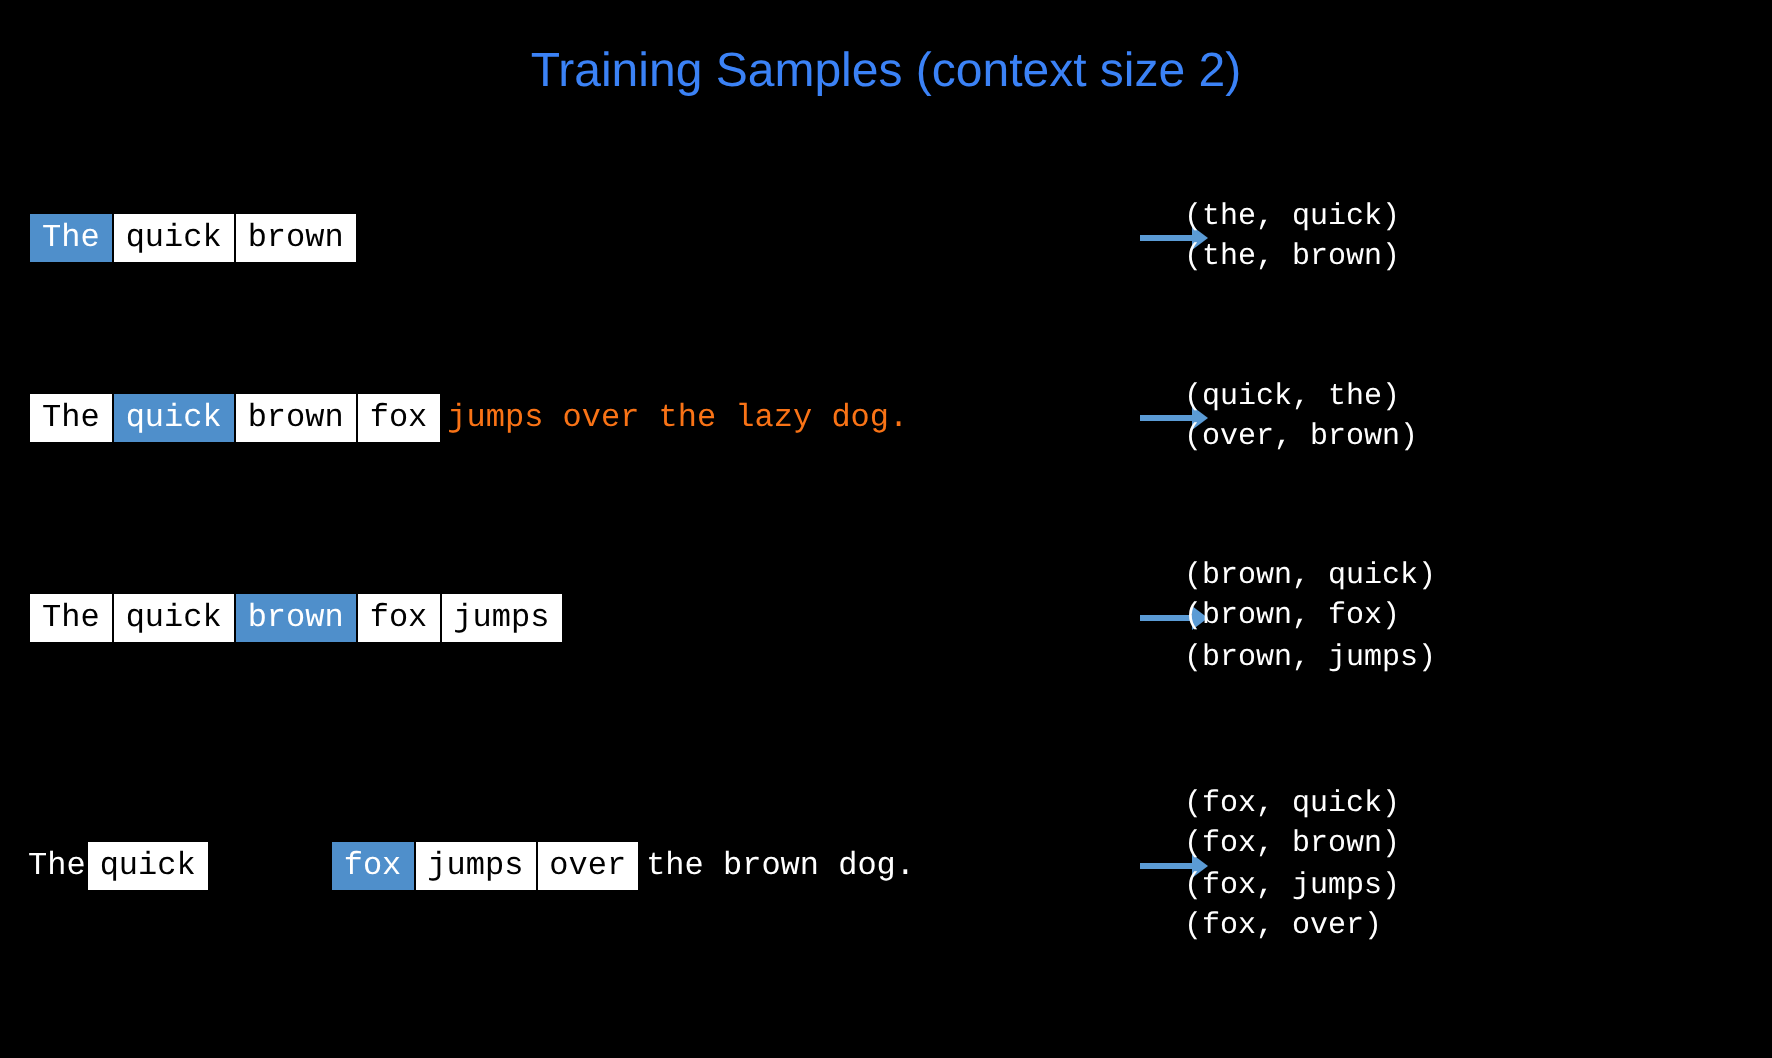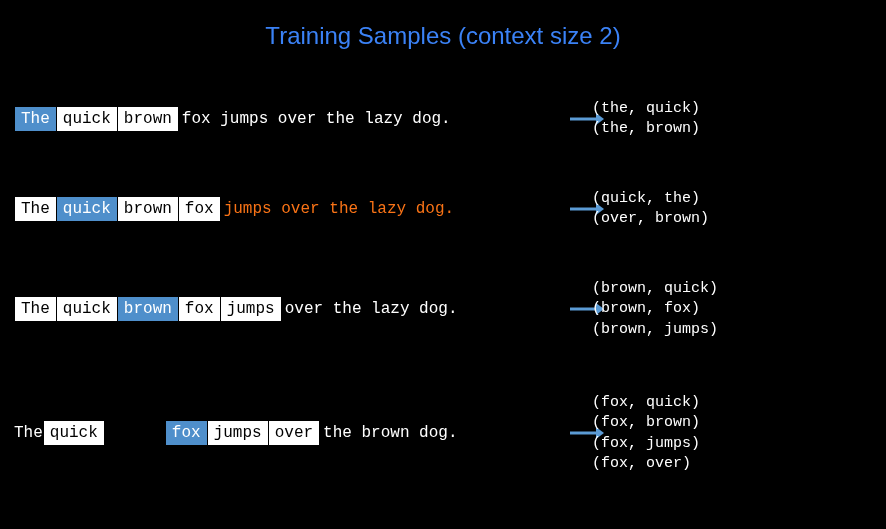--- a/index.html
+++ b/index.html
@@ -68,21 +68,20 @@
 <body>
 
 <div class="title">Training Samples (context size 2)</div>
 
 <div class="row" style="top:106px">
   <div class="tokens">
     <span class="token highlight">The</span>
     <span class="token">quick</span>
     <span class="token">brown</span>
   </div>
-  <span style="color:#fff;margin-left:4px"> fox jumps over the lazy dog.</span>
   <div class="arrow">
     <svg width="34" height="14" viewBox="0 0 34 14">
         <line x1="0" y1="7" x2="26" y2="7" stroke="#5b9bd5" stroke-width="3"></line>
         <polygon points="26,1 34,7 26,13" fill="#5b9bd5"></polygon>
       </svg>
   </div>
   <div class="pair">
     <div>(the, quick)</div>
     <div>(the, brown)</div>
   </div>
@@ -109,21 +108,20 @@
 </div>
 
 <div class="row" style="top:296px">
   <div class="tokens">
     <span class="token">The</span>
     <span class="token">quick</span>
     <span class="token highlight">brown</span>
     <span class="token">fox</span>
     <span class="token">jumps</span>
   </div>
-  <span style="color:#fff;margin-left:4px"> over the lazy dog.</span>
   <div class="arrow">
     <svg width="34" height="14" viewBox="0 0 34 14">
         <line x1="0" y1="7" x2="26" y2="7" stroke="#5b9bd5" stroke-width="3"></line>
         <polygon points="26,1 34,7 26,13" fill="#5b9bd5"></polygon>
       </svg>
   </div>
   <div class="pair">
     <div>(brown, quick)</div>
     <div>(brown, fox)</div>
     <div>(brown, jumps)</div>

